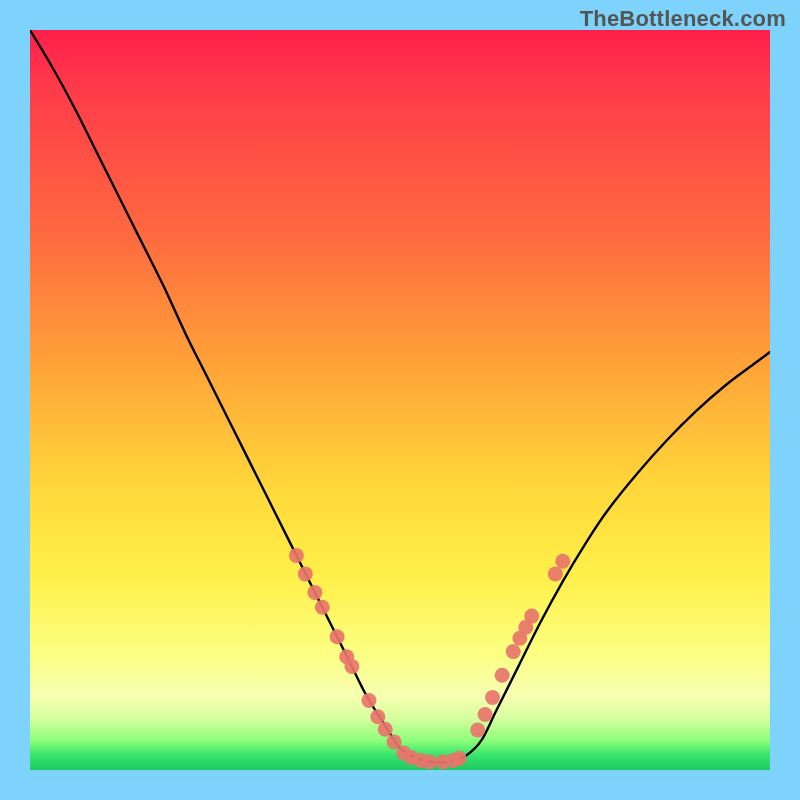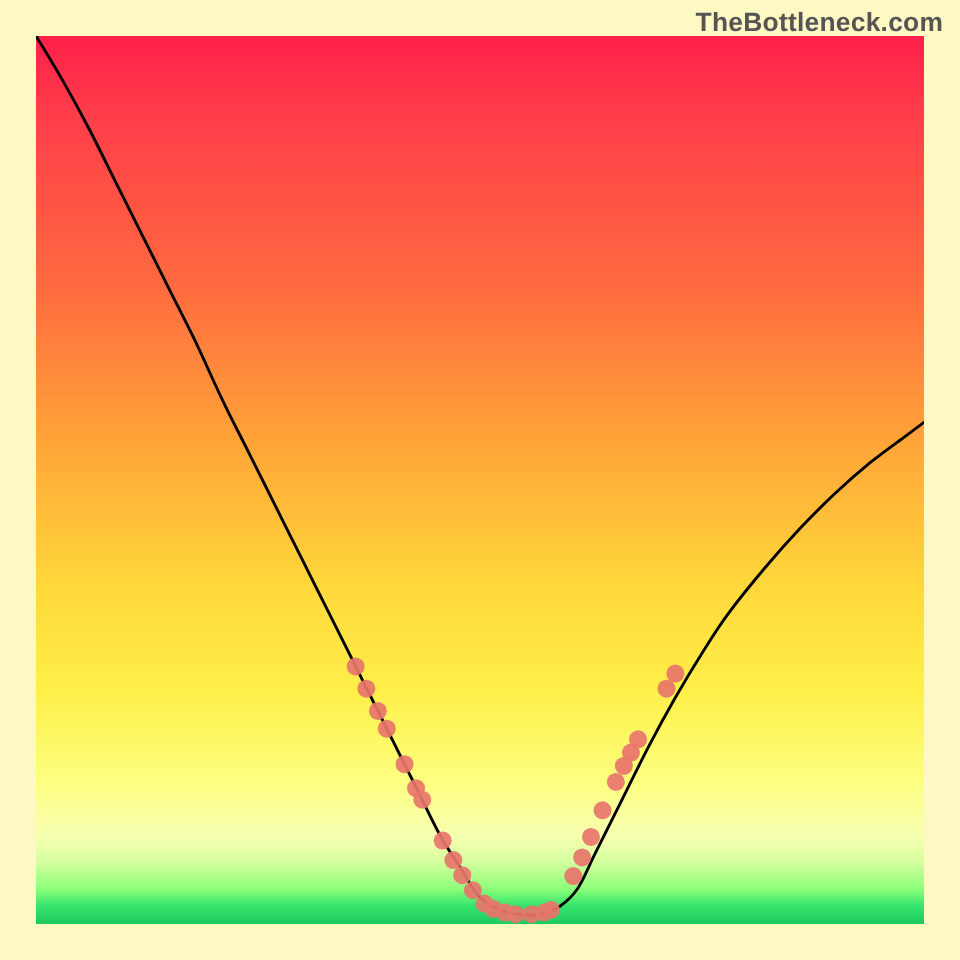--- a/index.html
+++ b/index.html
@@ -8,21 +8,21 @@
     width: 800px;
     height: 800px;
     background: #000;
     overflow: hidden;
     font-family: Arial, Helvetica, sans-serif;
   }
   .frame {
     position: relative;
     width: 800px;
     height: 800px;
-    background: #fef9c3;
+    background: #7dd3fc;
   }
   .plot-area {
     position: absolute;
     left: 30px;
     top: 30px;
     width: 740px;
     height: 740px;
     
     background: linear-gradient(
       to bottom,

